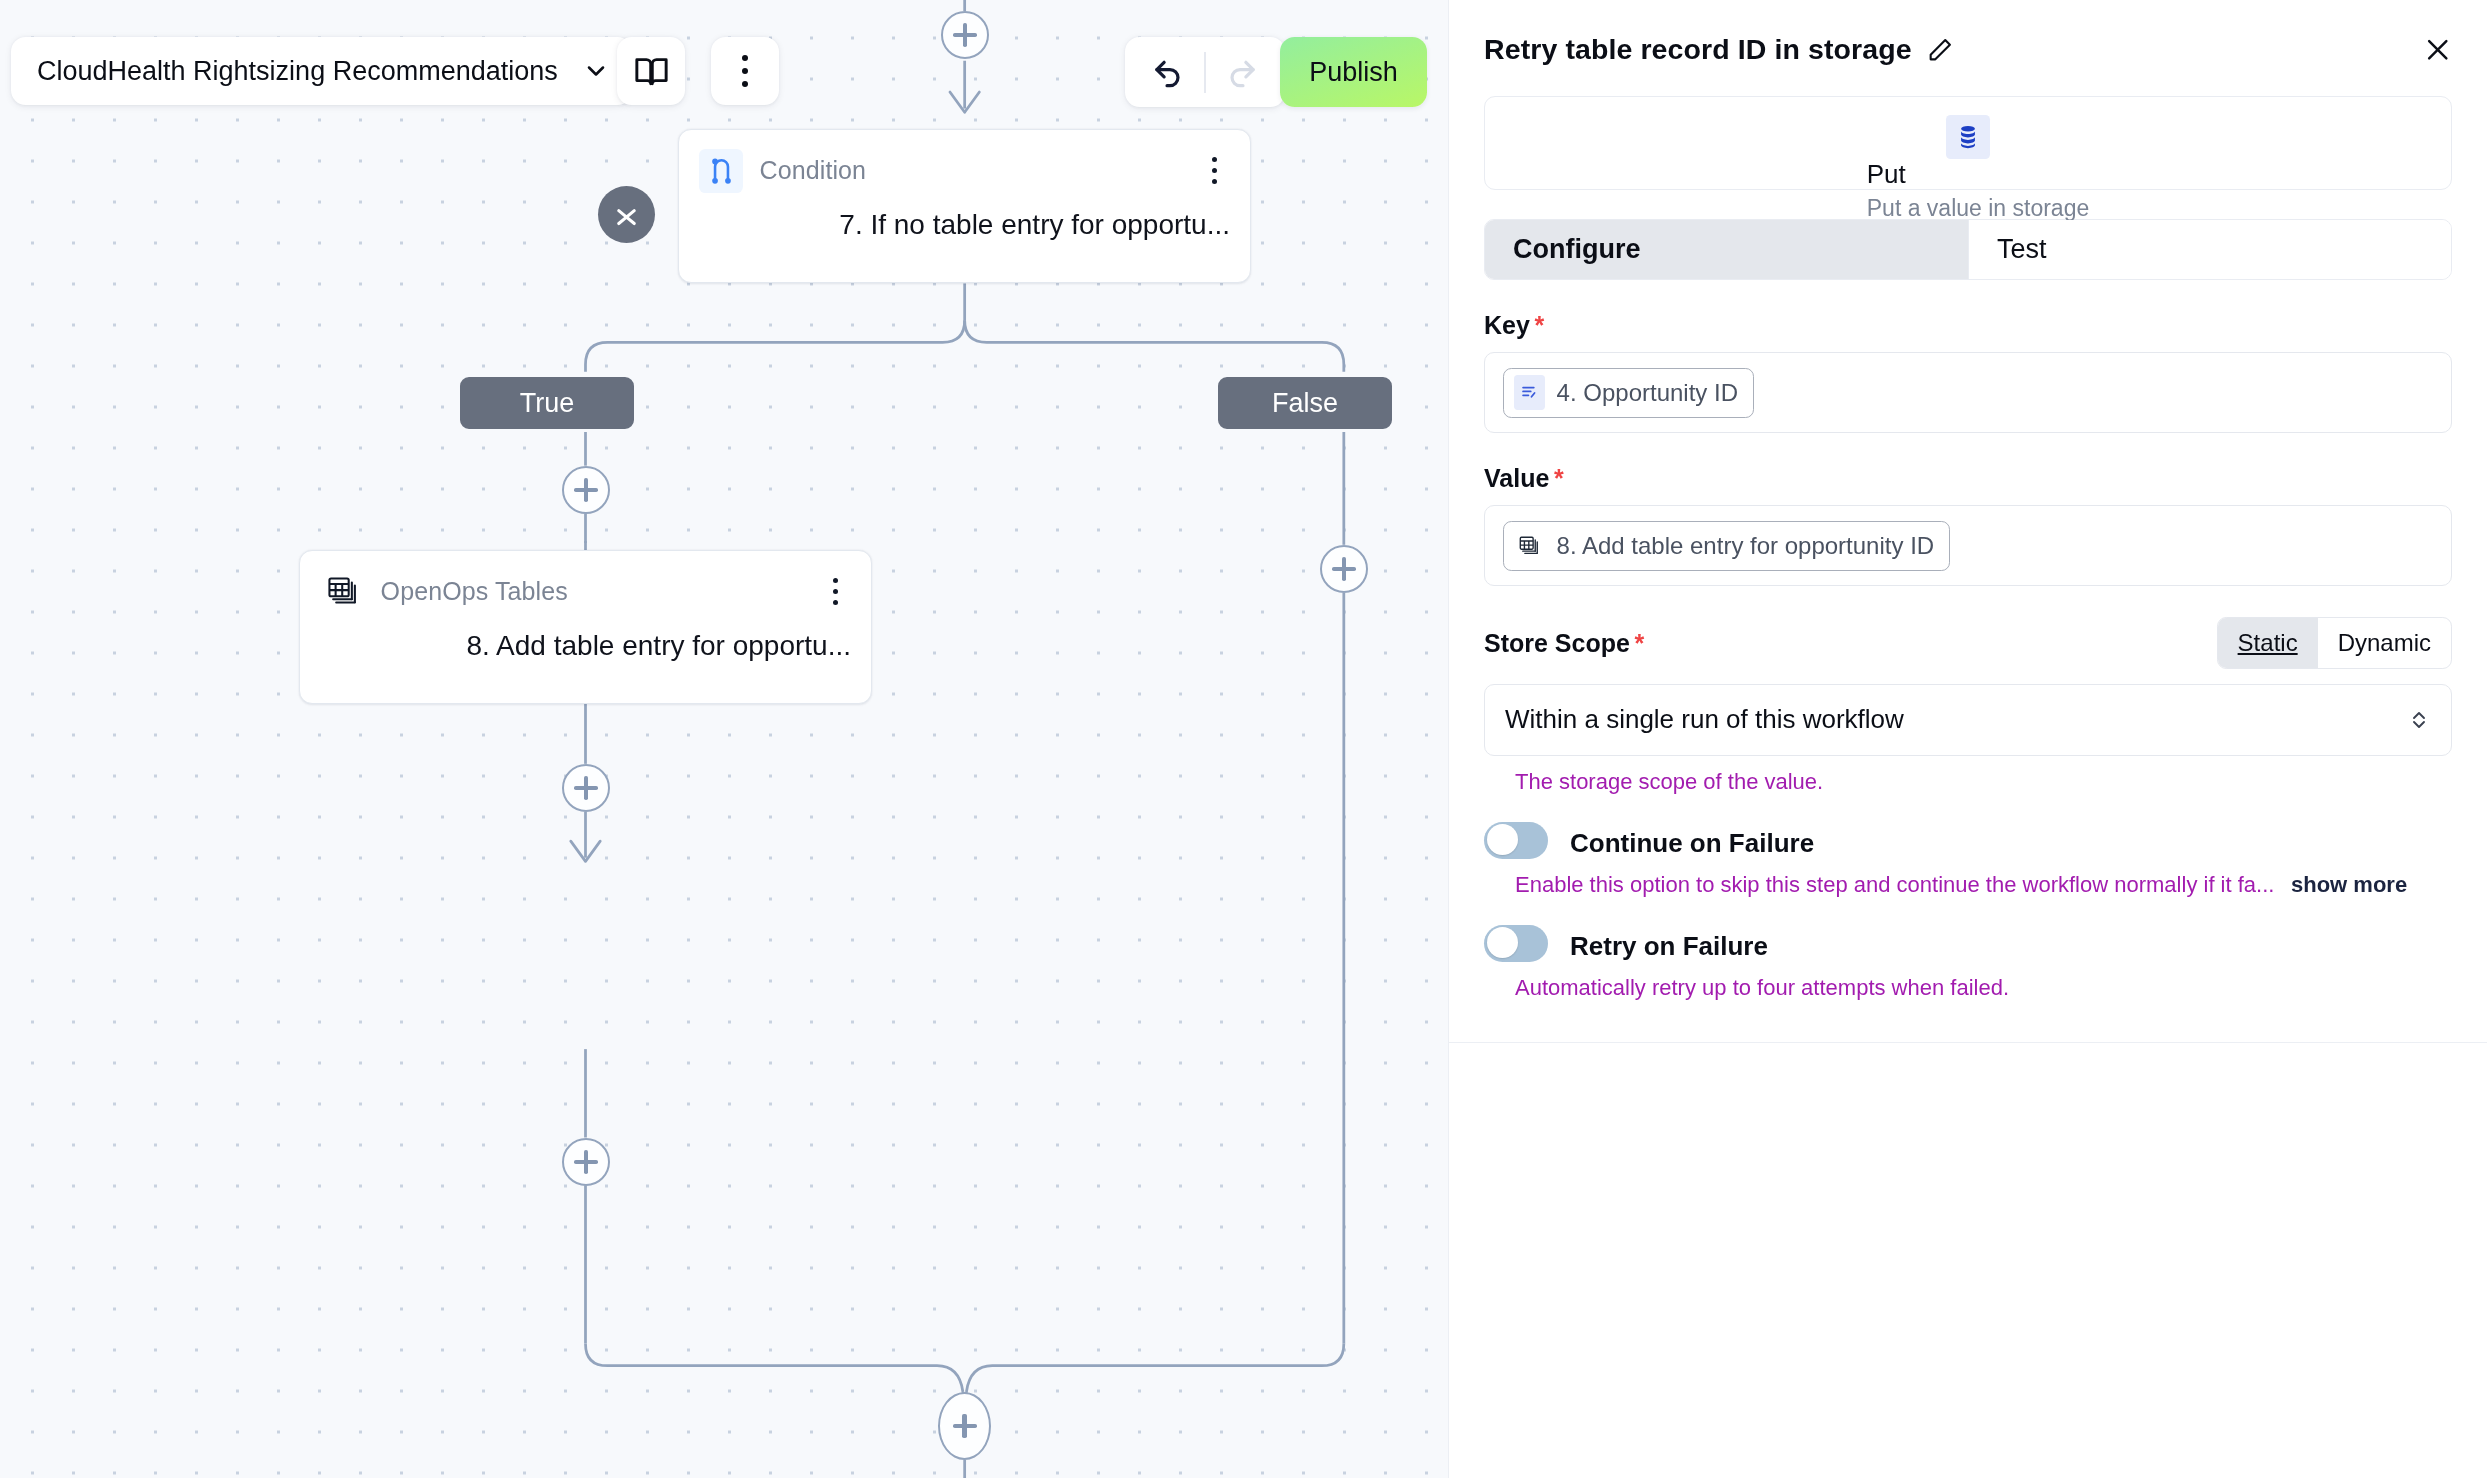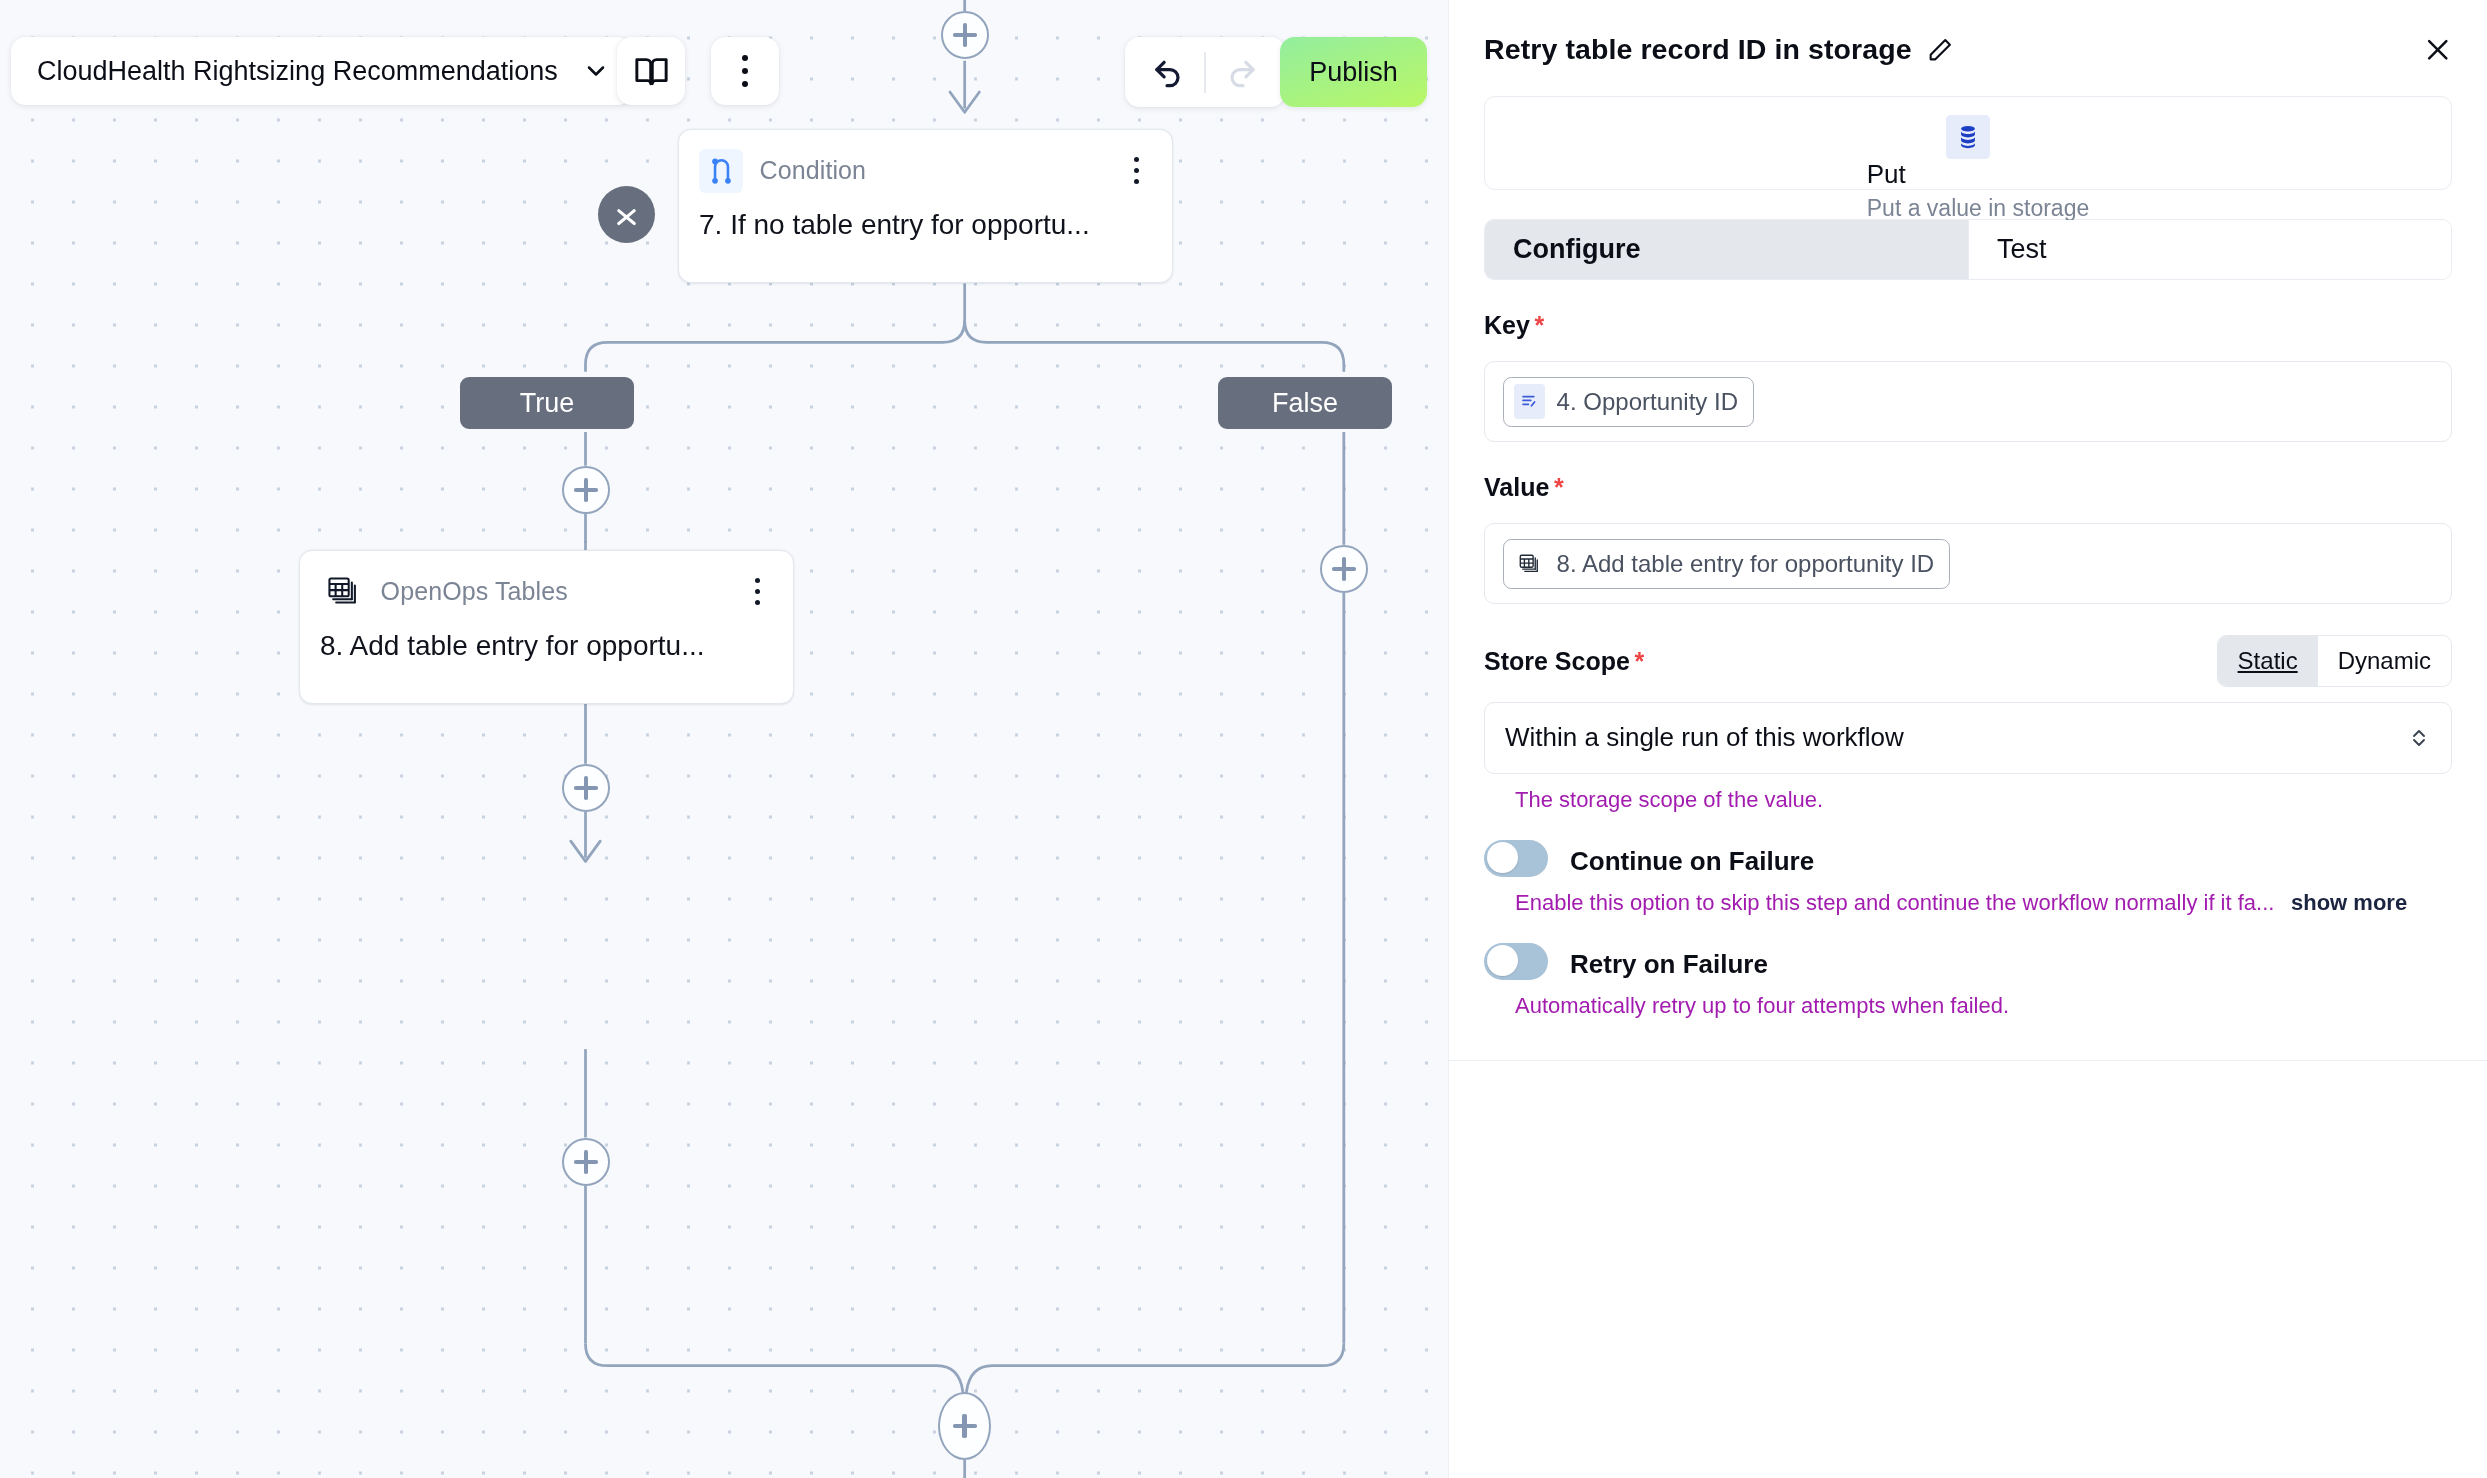--- a/index.html
+++ b/index.html
@@ -25,22 +25,23 @@
   #canvas-svg { position: absolute; inset: 0; width: 1448px; height: 1478px; }
 
   
   .node {
     position: absolute;
     background: #ffffff;
     border: 1.4px solid #e3e8ef;
     border-radius: 13px;
     box-shadow: 0 0.9px 2.8px rgba(25,35,60,.06), 0 0.9px 1.8px rgba(25,35,60,.04);
     padding: 16.6px 20px 18.4px 20px;
-    width: 495px;
+    width: 573px;
     height: 154px;
+    text-align: right;
   }
   .node.selected {
     border: 2.8px solid #6366f1;
     box-shadow: 0 0 0 0.9px rgba(99,102,241,.25), 0 1.8px 5.5px rgba(25,35,60,.08);
   }
   .node-head { display: flex; align-items: center; height: 48px; }
   .node-icon {
     width: 44px; height: 44px; border-radius: 6.4px;
     display: flex; align-items: center; justify-content: center;
     flex: 0 0 44px;
@@ -199,21 +200,21 @@
     cursor: pointer;
   }
   .tab.active { background: #e4e7ec; font-weight: bold; }
   .tab + .tab { border-left: 1.4px solid #e9ecf2; }
 
   #form { padding: 0 35px; }
   .field { margin-top: 31px; }
   .f-label { font-size: 25px; color: #0b0e16; font-weight: bold; }
   .req { color: #ef4444; margin-left: 4.6px; }
   .f-box {
-    margin-top: 21px;
+    margin-top: 12px;
     border: 1.4px solid #e5e8ee;
     border-radius: 10px;
     min-height: 81px;
     display: flex; align-items: center;
     padding: 0 18.4px;
     background: #ffffff;
     cursor: text;
   }
   .chip {
     display: inline-flex; align-items: center;

